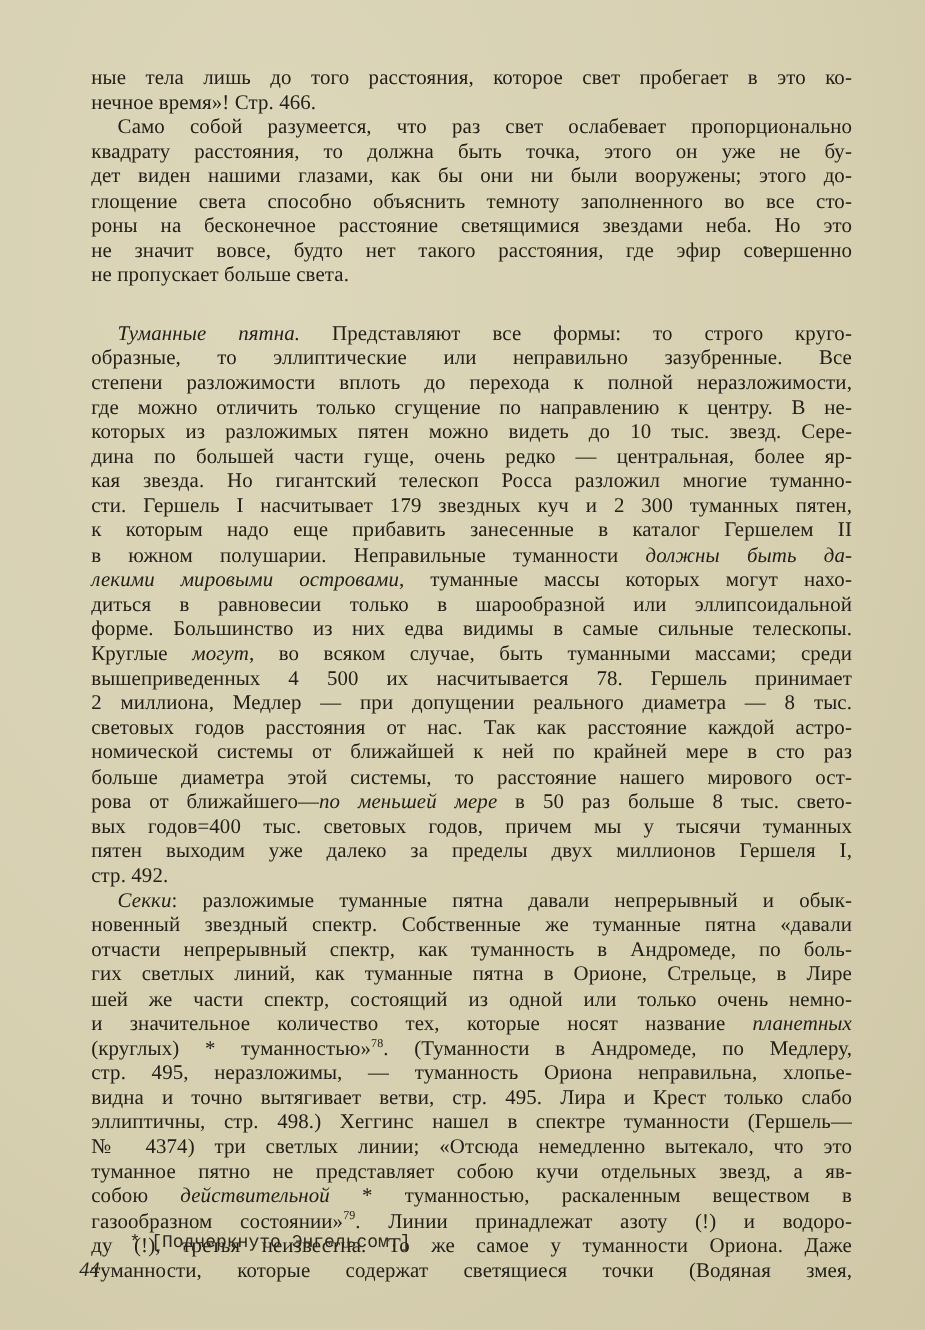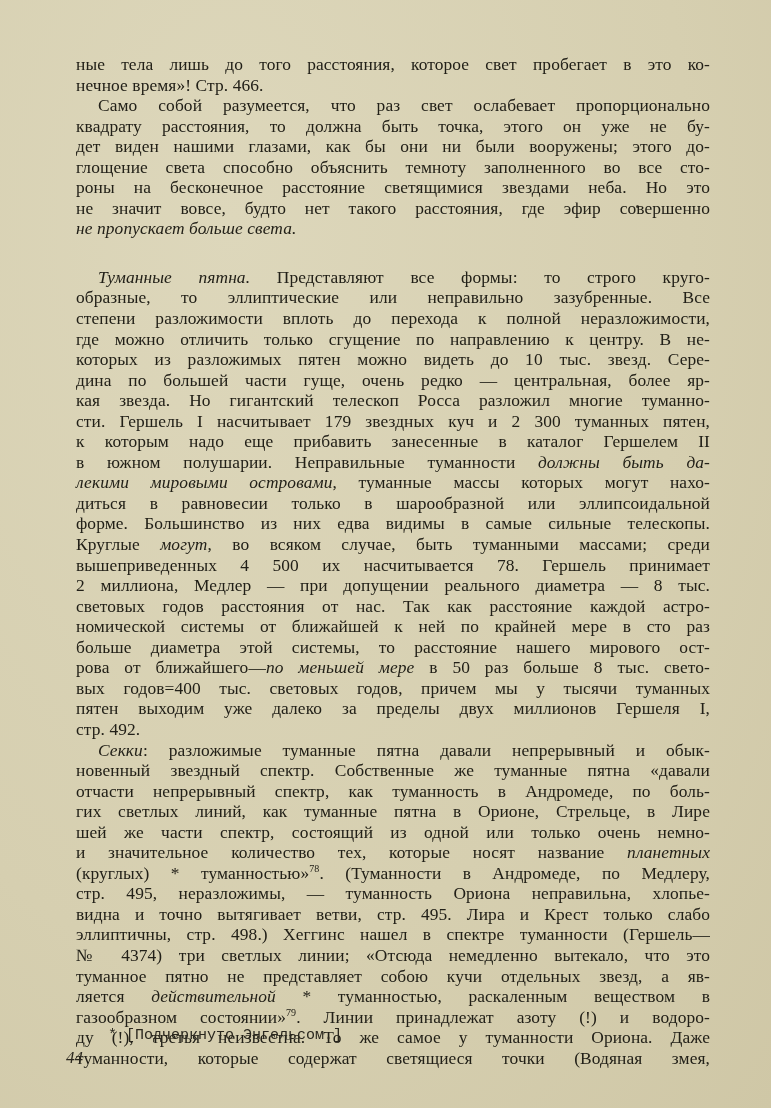--- a/index.html
+++ b/index.html
@@ -34,21 +34,20 @@
       letter-spacing: 0.1px;
     }
     .line.last {
       text-align-last: left;
     }
     .line.indent {
       padding-left: 22px;
     }
     .section-gap { height: 28px; }
     em, .it {
-      font-style: italic;
     }
     sup {
       font-size: 10px;
       line-height: 0;
       vertical-align: super;
     }
     .footnote {
       position: absolute;
       left: 108px;
       top: 1027px;
@@ -131,21 +130,21 @@
     <span class="line">отчасти непрерывный спектр, как туманность в Андромеде, по боль-</span>
     <span class="line">гих светлых линий, как туманные пятна в Орионе, Стрельце, в Лире</span>
     <span class="line">шей же части спектр, состоящий из одной или только очень немно-</span>
     <span class="line"><span>и значительное количество тех, которые носят название </span><em>планетных</em></span>
     <span class="line"><span>(круглых) * туманностью»</span><sup>78</sup><span>. (Туманности в Андромеде, по Медлеру,</span></span>
     <span class="line">стр. 495, неразложимы, — туманность Ориона неправильна, хлопье-</span>
     <span class="line">видна и точно вытягивает ветви, стр. 495. Лира и Крест только слабо</span>
     <span class="line">эллиптичны, стр. 498.) Хеггинс нашел в спектре туманности (Гершель—</span>
     <span class="line">№ 4374) три светлых линии; «Отсюда немедленно вытекало, что это</span>
     <span class="line">туманное пятно не представляет собою кучи отдельных звезд, а яв-</span>
-    <span class="line"><span>ляется </span><em>действительной</em><span> * туманностью, раскаленным веществом в</span></span>
+    <span class="line"><span>собою </span><em>действительной</em><span> * туманностью, раскаленным веществом в</span></span>
     <span class="line"><span>газообразном состоянии»</span><sup>79</sup><span>. Линии принадлежат азоту (!) и водоро-</span></span>
     <span class="line">ду (!), третья неизвестна. То же самое у туманности Ориона. Даже</span>
     <span class="line">туманности, которые содержат светящиеся точки (Водяная змея,</span>
   </div>
 
 </div>
 
 <div class="footnote">* [Подчеркнуто Энгельсом.]</div>
 <div class="page-number">44</div>
 

